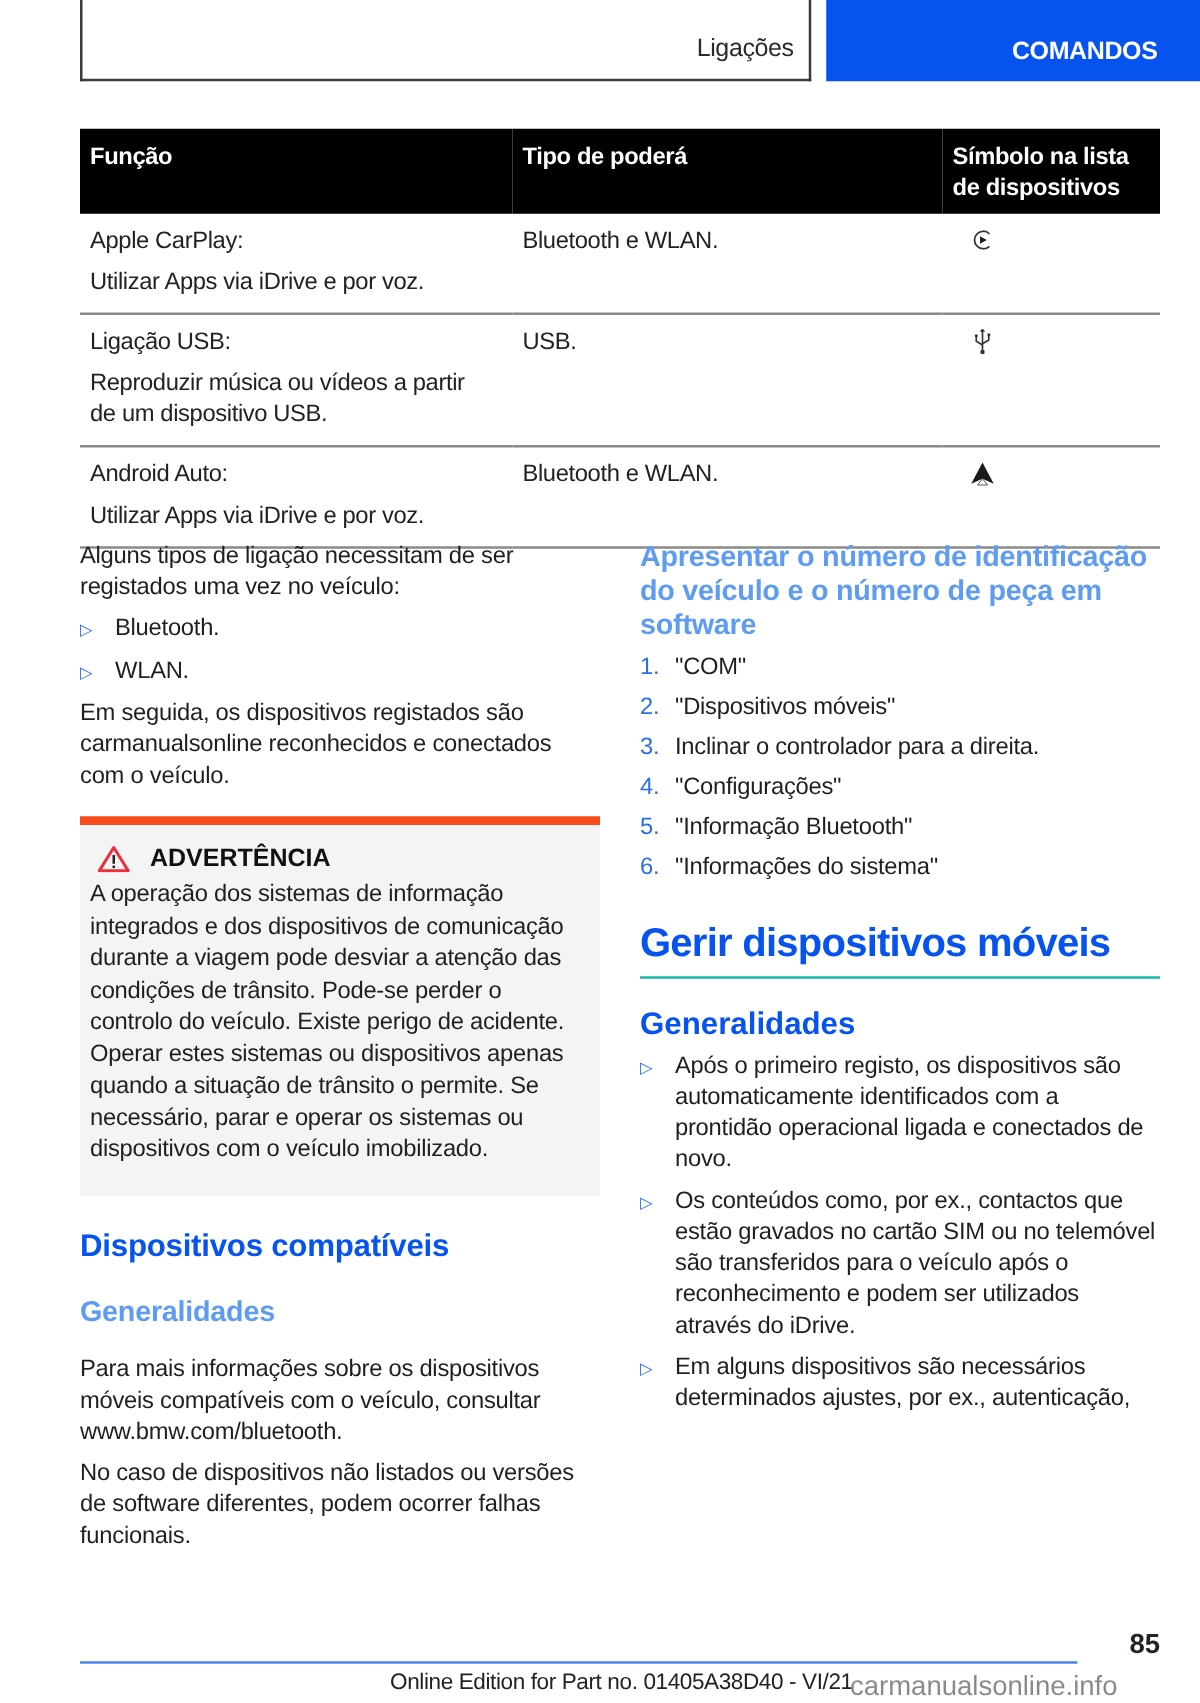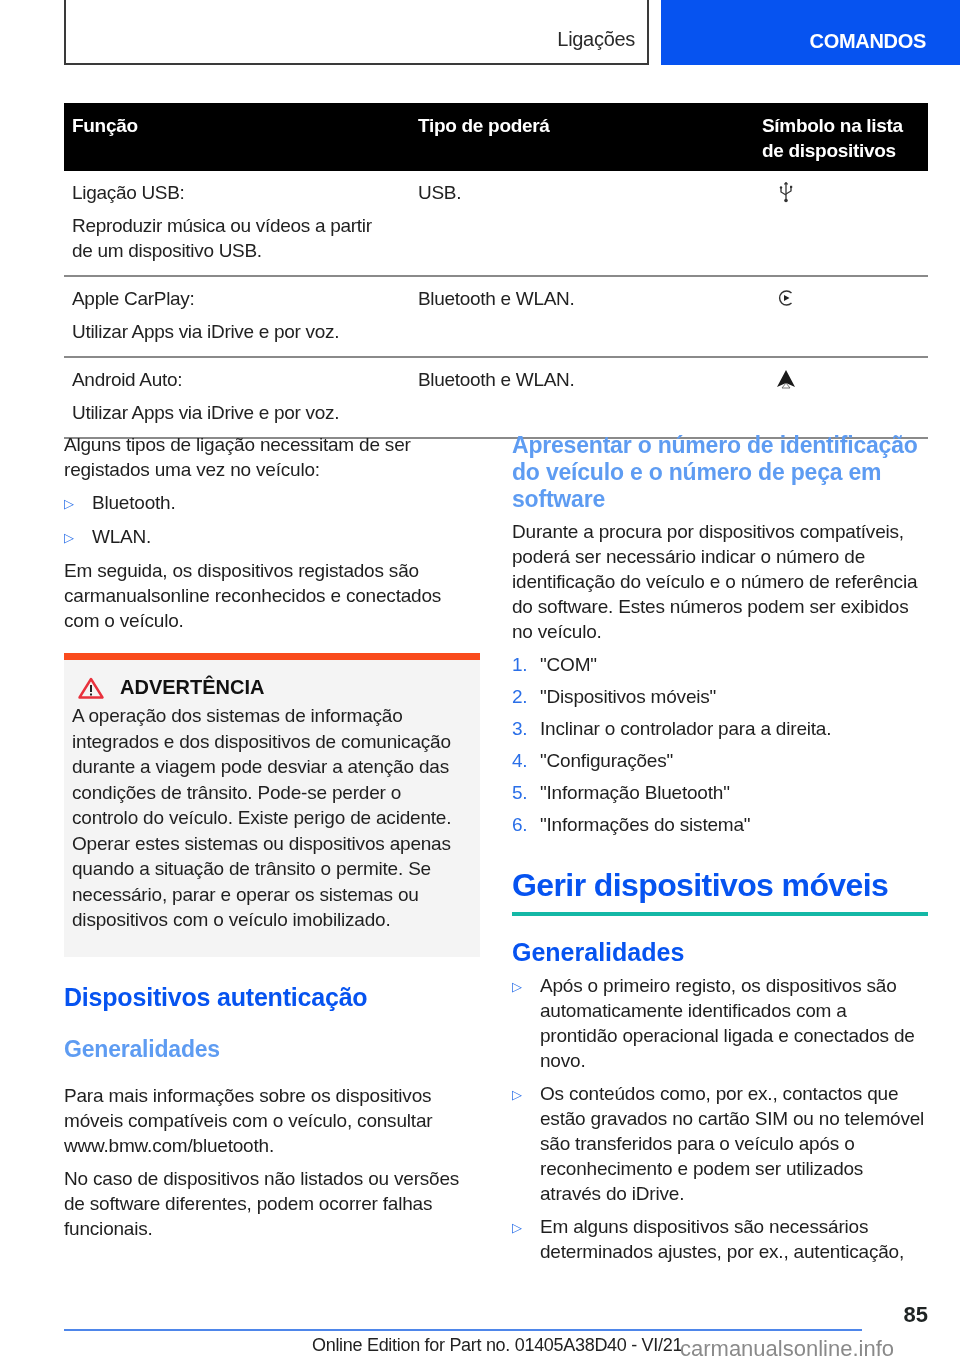--- a/index.html
+++ b/index.html
@@ -26,24 +26,24 @@
   .body { font-size: 19px; line-height: 25px; color: #1f1f1f; letter-spacing: -0.2px; }
   .body + .body { margin-top: 8px; }
   .bul { display: flex; font-size: 19px; line-height: 25px; margin-top: 8px; letter-spacing: -0.2px; }
   .bul .tri { width: 28px; flex: none; color: #2a6fe8; font-size: 13px; padding-top: 1px; }
   .num { display: flex; font-size: 19px; line-height: 25px; margin-top: 7px; letter-spacing: -0.2px; }
   .num .n { width: 28px; flex: none; color: #2a6fe8; }
 
   .h2 { font-size: 25px; font-weight: bold; color: #0653f0; letter-spacing: -0.2px; }
   .h3 { font-size: 23px; font-weight: bold; color: #5e9cf2; letter-spacing: -0.2px; line-height: 27px; }
   .h3dark { font-size: 25px; font-weight: bold; color: #0653f0; }
-  .h1 { font-size: 32px; font-weight: bold; color: #0653f0; letter-spacing: -0.6px; padding-bottom: 8px; border-bottom: 4px solid #14b8a6; }
+  .h1 { font-size: 32px; font-weight: bold; color: #0653f0; letter-spacing: -0.6px; padding-bottom: 8px; border-bottom: 2px solid #14b8a6; }
 
   .warn { background: #f4f4f4; border-top: 7px solid #fa4b1d; padding: 16px 8px 24px 8px; margin-top: 20px; }
-  .warn-title { display: flex; align-items: center; font-size: 20px; font-weight: bold; color: #111; margin-bottom: 4px; }
+  .warn-title { display: flex; align-items: flex-start; font-size: 20px; font-weight: bold; color: #111; margin-bottom: 4px; }
   .warn-title svg { margin-right: 16px; margin-left: 6px; }
   .warn-text { font-size: 19px; line-height: 25.5px; color: #1f1f1f; letter-spacing: -0.2px; }
 
   
   .foot-line { position: absolute; left: 64px; top: 1329px; width: 798px; height: 2px; background: #4e86ea; }
   .pgnum { position: absolute; right: 32px; top: 1302px; font-size: 22px; font-weight: bold; color: #1f2424; }
   .foot-txt { position: absolute; left: 312px; top: 1335px; font-size: 18px; color: #222; letter-spacing: -0.3px; white-space: nowrap; text-align: center; }
   .foot-wm { position: absolute; left: 680px; top: 1336px; font-size: 22px; color: #8a8a8a; white-space: nowrap; }
 </style>
 </head>
@@ -61,20 +61,35 @@
     <tr>
       <th class="col1">Função</th>
       <th class="col2">Tipo de poderá</th>
       <th class="col3">
         <div>Símbolo na lista</div>
         <div>de dispositivos</div>
       </th>
     </tr>
   </thead>
   <tbody>
+    <tr>
+      <td>
+        <p>Apple CarPlay:</p>
+        <p>Utilizar Apps via iDrive e por voz.</p>
+      </td>
+      <td>Bluetooth e WLAN.</td>
+      <td>
+        <span class="sym">
+          <svg width="20" height="24" viewBox="0 0 20 24">
+              <path d="M15.5 7 A7 7 0 1 0 15.5 17" stroke="#333" stroke-width="1.4" fill="none"></path>
+              <path d="M8 9 L13.5 12 L8 15 Z" fill="#222"></path>
+            </svg>
+        </span>
+      </td>
+    </tr>
     <tr>
       <td>
         <p>Ligação USB:</p>
         <p>
           <span>Reproduzir música ou vídeos a partir</span><br>
           <span>de um dispositivo USB.</span>
         </p>
       </td>
       <td>USB.</td>
       <td>
@@ -89,35 +104,20 @@
               </g>
               <circle cx="10" cy="20.5" r="1.8" fill="#333"></circle>
               <circle cx="5" cy="7.5" r="1.2" fill="#333"></circle>
               <rect x="14" y="5.8" width="2.2" height="2.2" fill="#333"></rect>
             </svg>
         </span>
       </td>
     </tr>
     <tr>
       <td>
-        <p>Apple CarPlay:</p>
-        <p>Utilizar Apps via iDrive e por voz.</p>
-      </td>
-      <td>Bluetooth e WLAN.</td>
-      <td>
-        <span class="sym">
-          <svg width="20" height="24" viewBox="0 0 20 24">
-              <path d="M15.5 7 A7 7 0 1 0 15.5 17" stroke="#333" stroke-width="1.4" fill="none"></path>
-              <path d="M8 9 L13.5 12 L8 15 Z" fill="#222"></path>
-            </svg>
-        </span>
-      </td>
-    </tr>
-    <tr>
-      <td>
         <p>Android Auto:</p>
         <p>Utilizar Apps via iDrive e por voz.</p>
       </td>
       <td>Bluetooth e WLAN.</td>
       <td>
         <span class="sym">
           <svg width="20" height="24" viewBox="0 0 20 24">
               <path d="M10 3 L19 20 L10 16 L1 20 Z" fill="#1a1a1a"></path>
               <path d="M10 16 L6 21 L14 21 Z" fill="#fff" stroke="#555" stroke-width="0.8"></path>
             </svg>
@@ -145,29 +145,28 @@
       <svg width="26" height="22" viewBox="0 0 26 22">
           <path d="M13 2 L24.5 20.5 L1.5 20.5 Z" fill="none" stroke="#e8313c" stroke-width="2.4" stroke-linejoin="round"></path>
           <rect x="12" y="8" width="2" height="7" fill="#222"></rect>
           <rect x="12" y="16.5" width="2" height="2" fill="#222"></rect>
         </svg>
       <span>ADVERTÊNCIA</span>
     </div>
     <p class="warn-text">A operação dos sistemas de informação integrados e dos dispositivos de comunicação durante a viagem pode desviar a atenção das condições de trânsito. Pode-se perder o controlo do veículo. Existe perigo de acidente. Operar estes sistemas ou dispositivos apenas quando a situação de trânsito o permite. Se necessário, parar e operar os sistemas ou dispositivos com o veículo imobilizado.</p>
   </div>
 
-  <h2 class="h2" style="margin-top:26px">Dispositivos autenticação</h2>
+  <h2 class="h2" style="margin-top:26px">Dispositivos compatíveis</h2>
   <h3 class="h3" style="margin-top:24px">Generalidades</h3>
   <p class="body" style="margin-top:20px">Para mais informações sobre os dispositivos móveis compatíveis com o veículo, consultar www.bmw.com/bluetooth.</p>
   <p class="body">No caso de dispositivos não listados ou versões de software diferentes, podem ocorrer falhas funcionais.</p>
 </div>
 
 <div class="colR">
   <h3 class="h3">Apresentar o número de identificação do veículo e o número de peça em software</h3>
-  <p class="body" style="margin-top:6px">Durante a procura por dispositivos compatíveis, poderá ser necessário indicar o número de identificação do veículo e o número de referência do software. Estes números podem ser exibidos no veículo.</p>
 
   <div style="margin-top:8px">
     <div class="num">
         <span class="n">1.</span>
         <span>"COM"</span>
       </div>
     <div class="num">
         <span class="n">2.</span>
         <span>"Dispositivos móveis"</span>
       </div>

